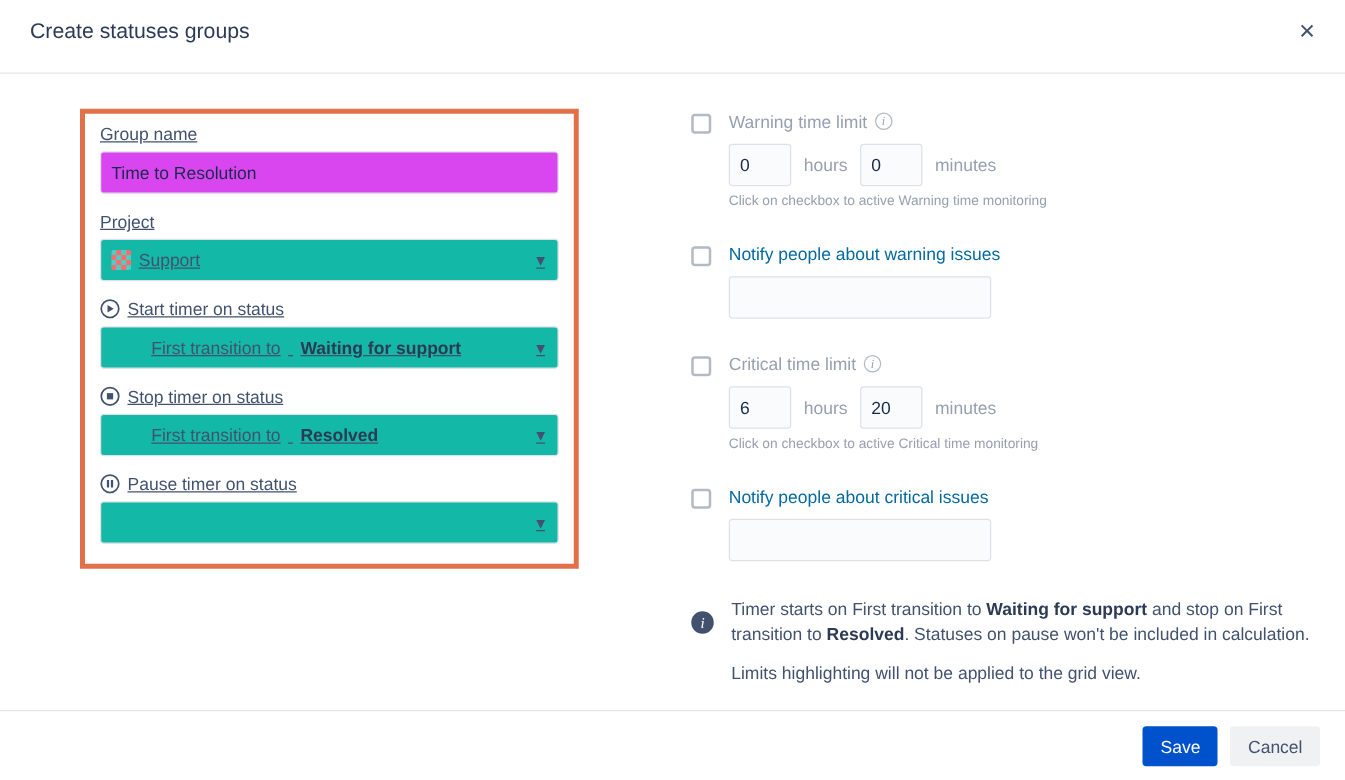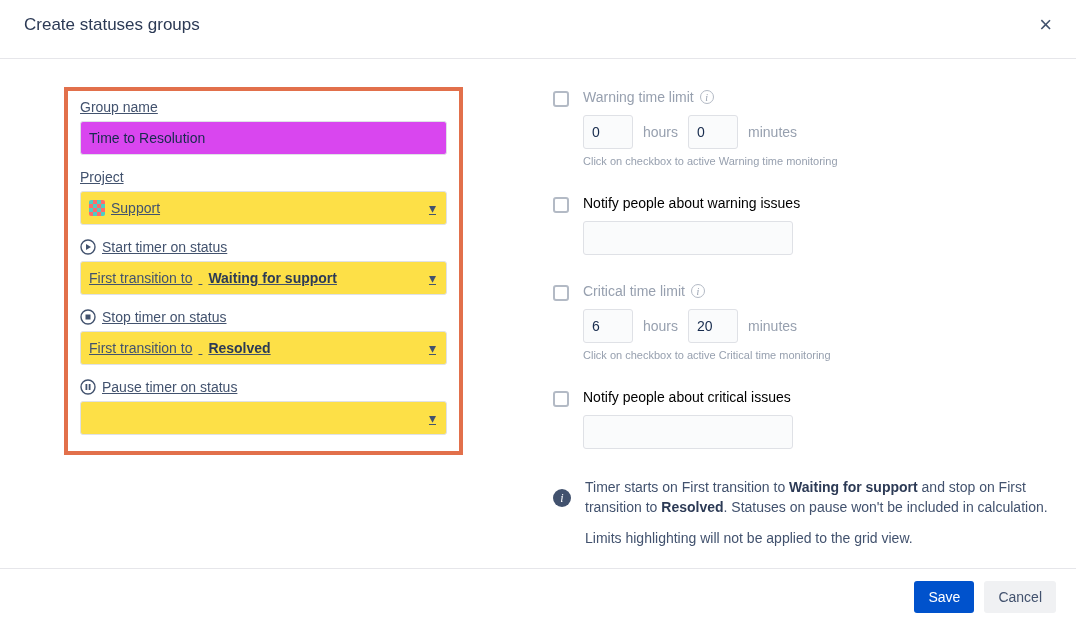--- a/index.html
+++ b/index.html
@@ -81,39 +81,39 @@
   border-radius: 3px;
   font-size: 14px;
   color: #172b4d;
   background: #d946ef;
 }
 .select-box {
   width: 100%;
   height: 34px;
   border: 1px solid #dfe1e6;
   border-radius: 3px;
-  background: #fde047;
+  background: #14b8a6;
   display: flex;
   align-items: center;
   padding: 0 10px 0 8px;
   position: relative;
   cursor: pointer;
 }
 .select-box .chev {
   margin-left: auto;
   color: #42526e;
 }
 .select-content {
   font-size: 14px;
   color: #42526e;
   display: flex;
   align-items: center;
   gap: 6px;
 }
-.select-content .prefix { color: #42526e; }
+.select-content .prefix { color: #42526e; margin-left: 32px; }
 .select-content .bold { font-weight: 600; color: #2c3a55; }
 .proj-icon {
   width: 16px;
   height: 16px;
   background: repeating-conic-gradient(#ff6b6b 0 25%, #4ecdc4 0 50%) 0 0/8px 8px;
   border-radius: 2px;
   display:inline-block;
   flex-shrink:0;
 }
 .right-col {
@@ -136,21 +136,21 @@
 }
 .right-body { flex: 1; }
 .right-label {
   color: #97a0af;
   font-size: 14px;
   margin-bottom: 10px;
   display: flex;
   align-items: center;
   gap: 6px;
 }
-.right-label.active { color: #000000; }
+.right-label.active { color: #0369a1; }
 .time-row {
   display: flex;
   align-items: center;
   gap: 10px;
   margin-bottom: 6px;
 }
 .num-input {
   width: 50px;
   height: 34px;
   border: 1px solid #dfe1e6;

